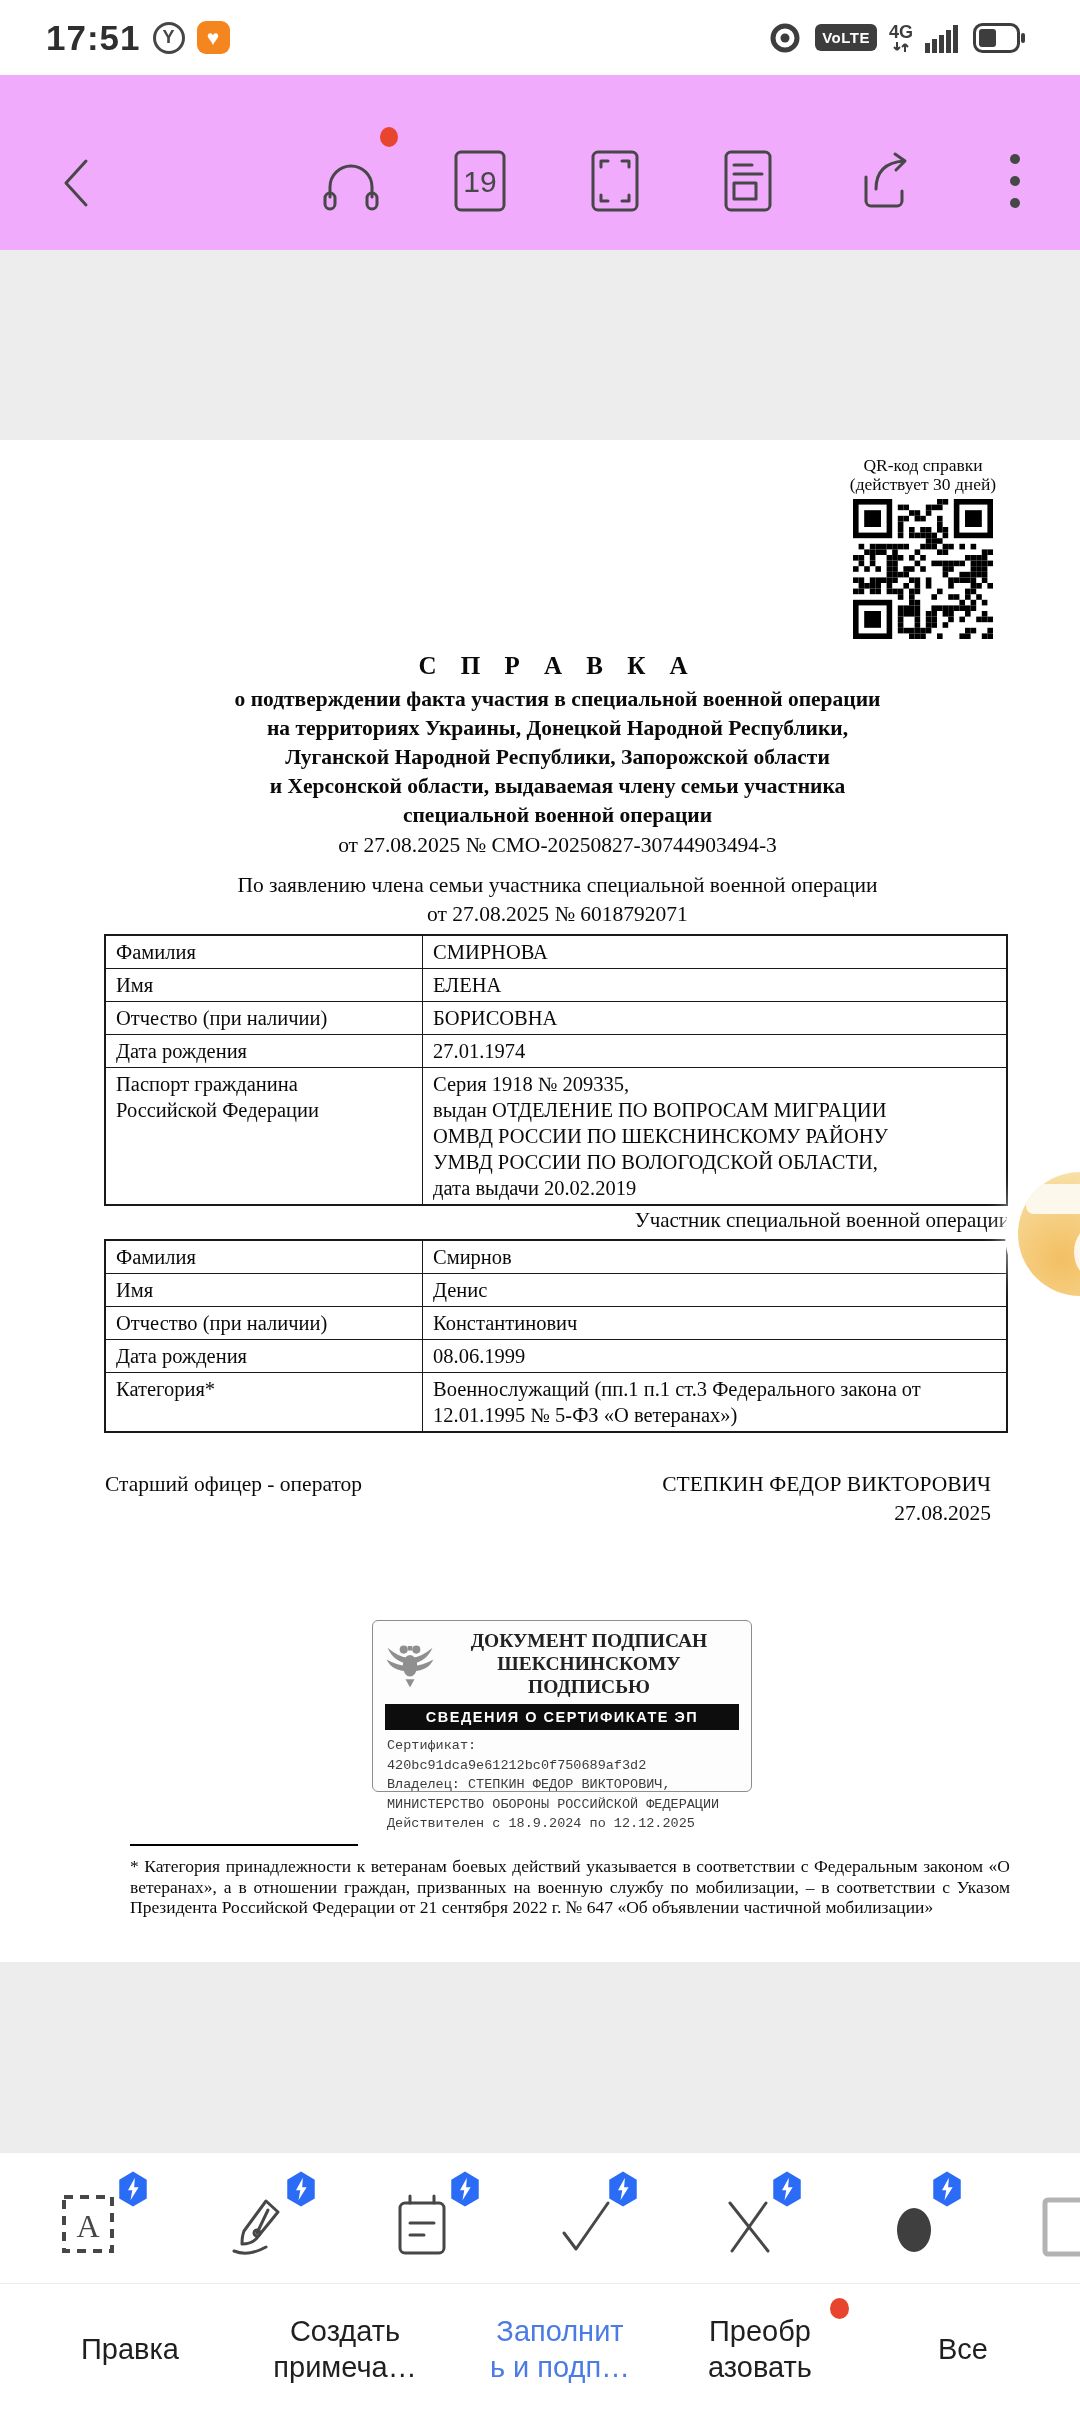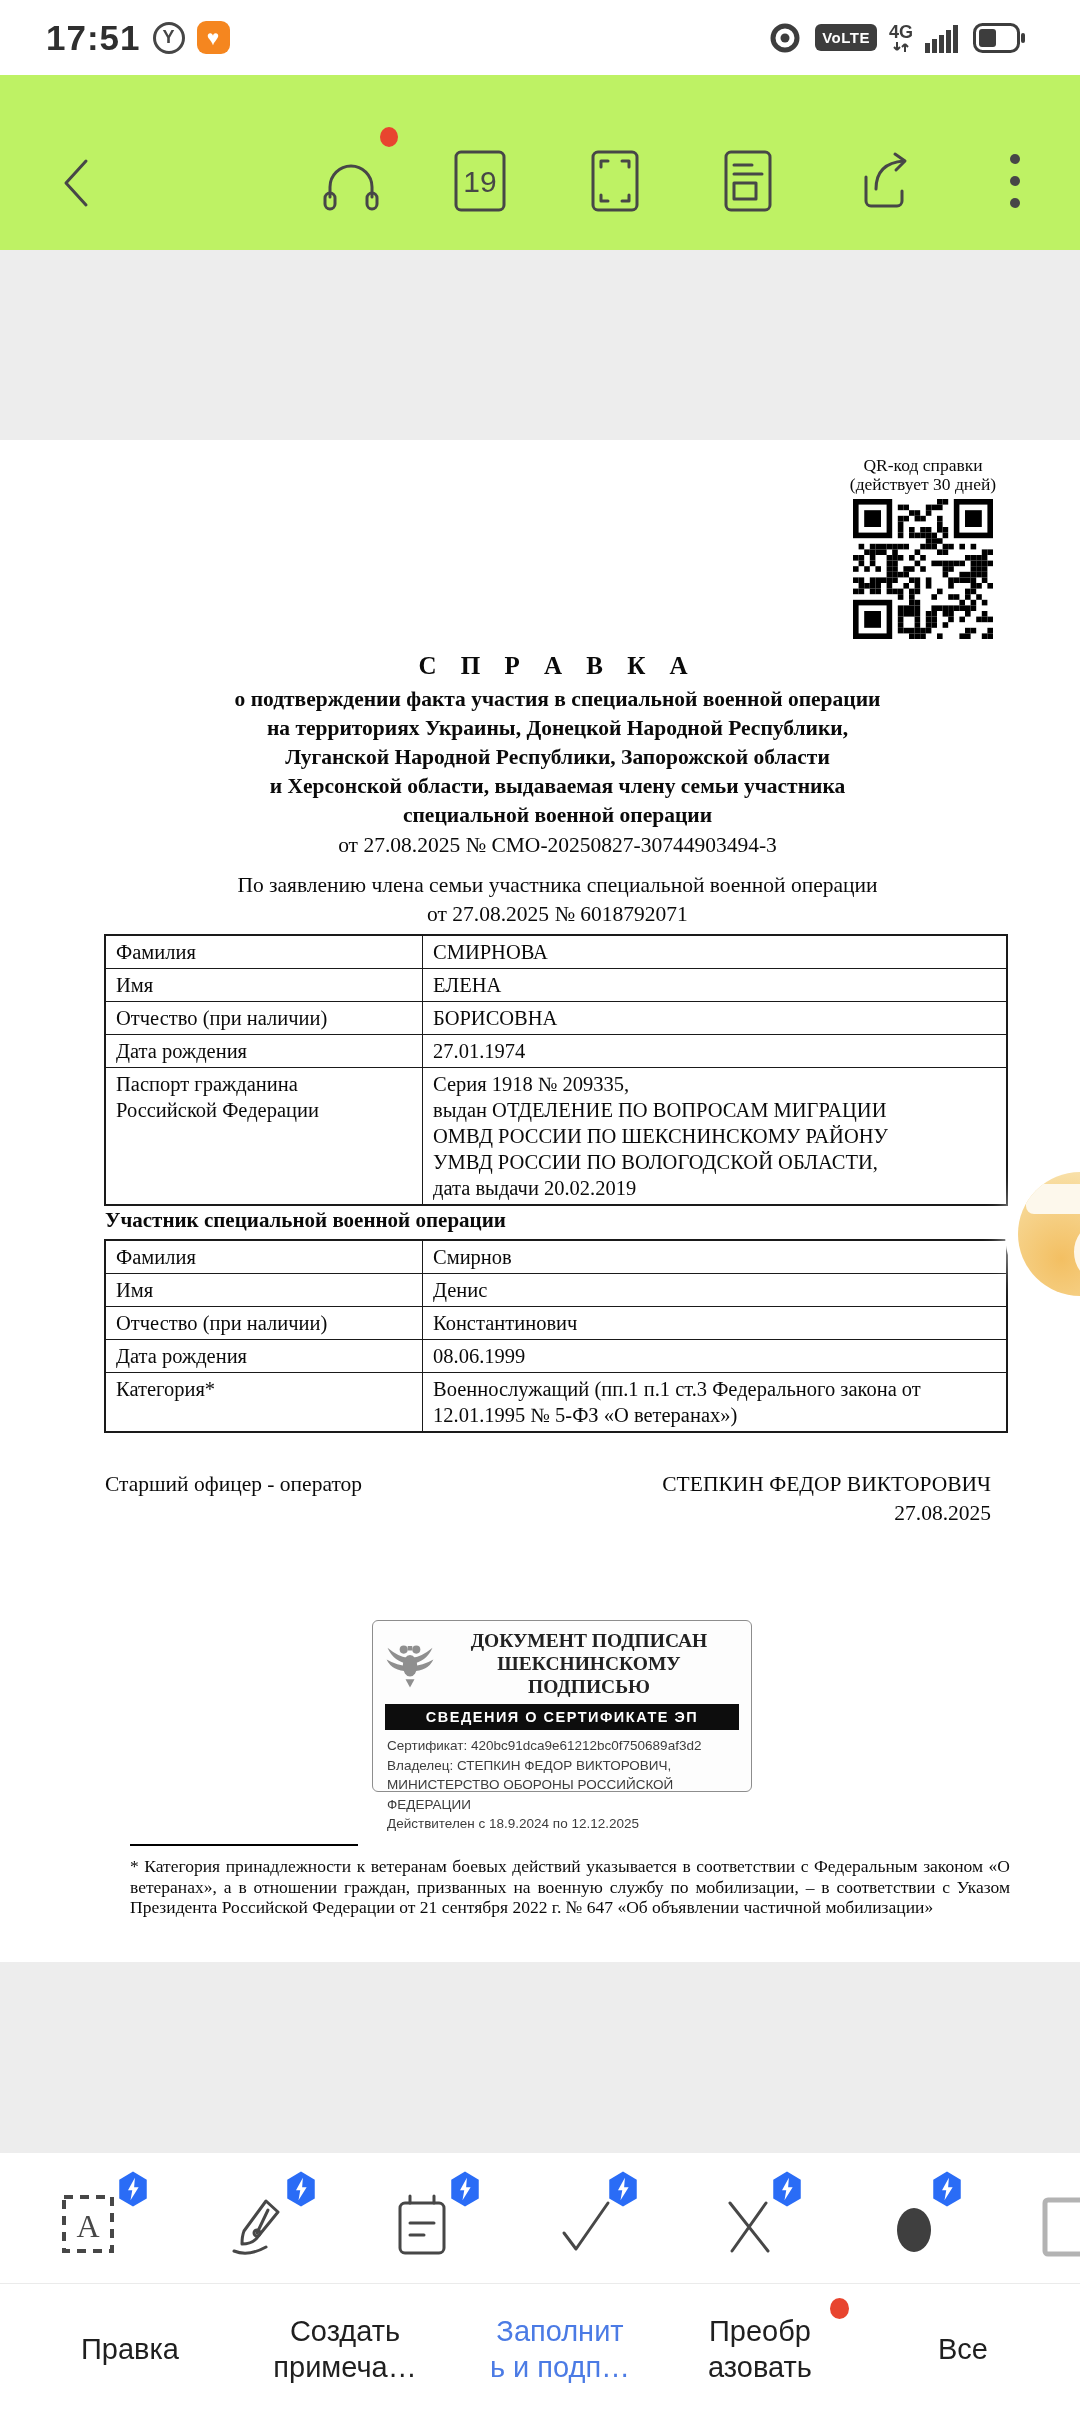--- a/index.html
+++ b/index.html
@@ -14,21 +14,21 @@
   .y-icon{width:32px;height:32px;border:3px solid #464646;border-radius:50%;
           display:flex;align-items:center;justify-content:center;
           font-size:18px;font-weight:600;color:#464646;box-sizing:border-box;}
   .health-icon{width:33px;height:33px;background:#f5861f;border-radius:9px;color:#fff;
           display:flex;align-items:center;justify-content:center;font-size:21px;}
   .volte{background:#3d3d3d;color:#fff;border-radius:6px;font-weight:700;
          font-size:15px;padding:5px 7px;letter-spacing:.5px;}
   .net4g{display:flex;flex-direction:column;align-items:center;line-height:1;color:#3d3d3d;}
   .net4g .t{font-size:18px;font-weight:700;}
   
-  .top-toolbar{position:absolute;top:75px;left:0;right:0;height:175px;background:#bef264;padding-left:16px;}
+  .top-toolbar{position:absolute;top:75px;left:0;right:0;height:175px;background:#f0abfc;padding-left:16px;}
   .ticon{position:absolute;}
   .red-dot{position:absolute;background:#e8452f;border-radius:50%;}
   
   .gap-top{position:absolute;top:250px;left:0;right:0;height:190px;background:#ededed;}
   .gap-bottom{position:absolute;top:1962px;left:0;right:0;height:191px;background:#ededed;}
   
   .doc-page{position:absolute;top:440px;left:0;right:0;height:1522px;background:#fff;
             font-family:"Liberation Serif","DejaVu Serif",serif;color:#0a0a0a;}
   .qr-block{position:absolute;top:16px;right:62px;width:190px;text-align:center;}
   .qr-caption{font-size:17.5px;line-height:19px;}
@@ -39,36 +39,36 @@
   .docnum{font-size:21.5px;line-height:31px;font-weight:normal;}
   .statement{position:absolute;top:431px;left:105px;right:70px;text-align:center;
              font-size:21.5px;line-height:29px;}
   .doc-table{position:absolute;left:104px;width:904px;border-collapse:collapse;
              font-size:20.5px;padding-left:20px;}
   .doc-table td{border:1.5px solid #1a1a1a;padding:3px 10px;line-height:26px;
                 vertical-align:top;white-space:pre-line;}
   .doc-table{border:2px solid #1a1a1a;}
   .doc-table td.lbl{width:296px;}
   .tbl1{top:494px;}
-  .part-hdr{position:absolute;top:767px;left:105px;right:70px;text-align:left;
-            font-size:21px;line-height:26px;font-weight:bold;}
+  .part-hdr{position:absolute;top:767px;left:105px;right:70px;text-align:right;
+            font-size:21px;line-height:26px;}
   .tbl2{top:799px;}
   .sig-row{position:absolute;top:1030px;left:105px;right:89px;display:flex;
            justify-content:space-between;font-size:21.5px;line-height:29px;}
   .sig-right{text-align:right;}
   .stamp{position:absolute;top:1180px;left:372px;width:380px;height:172px;
          border:1.5px solid #8d8d8d;border-radius:6px;background:#fdfdfd;
          box-sizing:border-box;}
   .stamp-top{display:flex;align-items:center;padding:8px 10px 2px 10px;}
   .stamp-title{flex:1;text-align:center;font-weight:bold;font-size:19.5px;
                line-height:23px;color:#222;}
   .stamp-bar{margin:4px 12px;background:#0d0d0d;color:#fff;text-align:center;
              font-family:"Liberation Sans",sans-serif;font-weight:700;font-size:14.5px;
              line-height:26px;letter-spacing:1.5px;}
-  .stamp-details{margin:6px 14px;font-family:Liberation Sans, sans-serif;
+  .stamp-details{margin:6px 14px;font-family:Liberation Mono, monospace;
                  font-size:13.5px;line-height:19.5px;color:#3c3c3c;}
   .fn-rule{position:absolute;top:1404px;left:130px;width:228px;border-top:2px solid #000;}
   .footnote{position:absolute;top:1416px;left:130px;right:70px;font-size:17.5px;
             line-height:20.5px;text-align:justify;}
   
   .float-btn{position:absolute;top:1159px;left:1005px;width:150px;height:150px;
              border-radius:50%;background:#fff;box-shadow:0 0 22px rgba(255,255,255,.9);
              display:flex;align-items:center;justify-content:center;}
   .float-inner{width:124px;height:124px;border-radius:50%;position:relative;overflow:hidden;
                background:radial-gradient(circle at 35% 70%,#f3bf62,#f7d998 60%,#fbeec9);}

